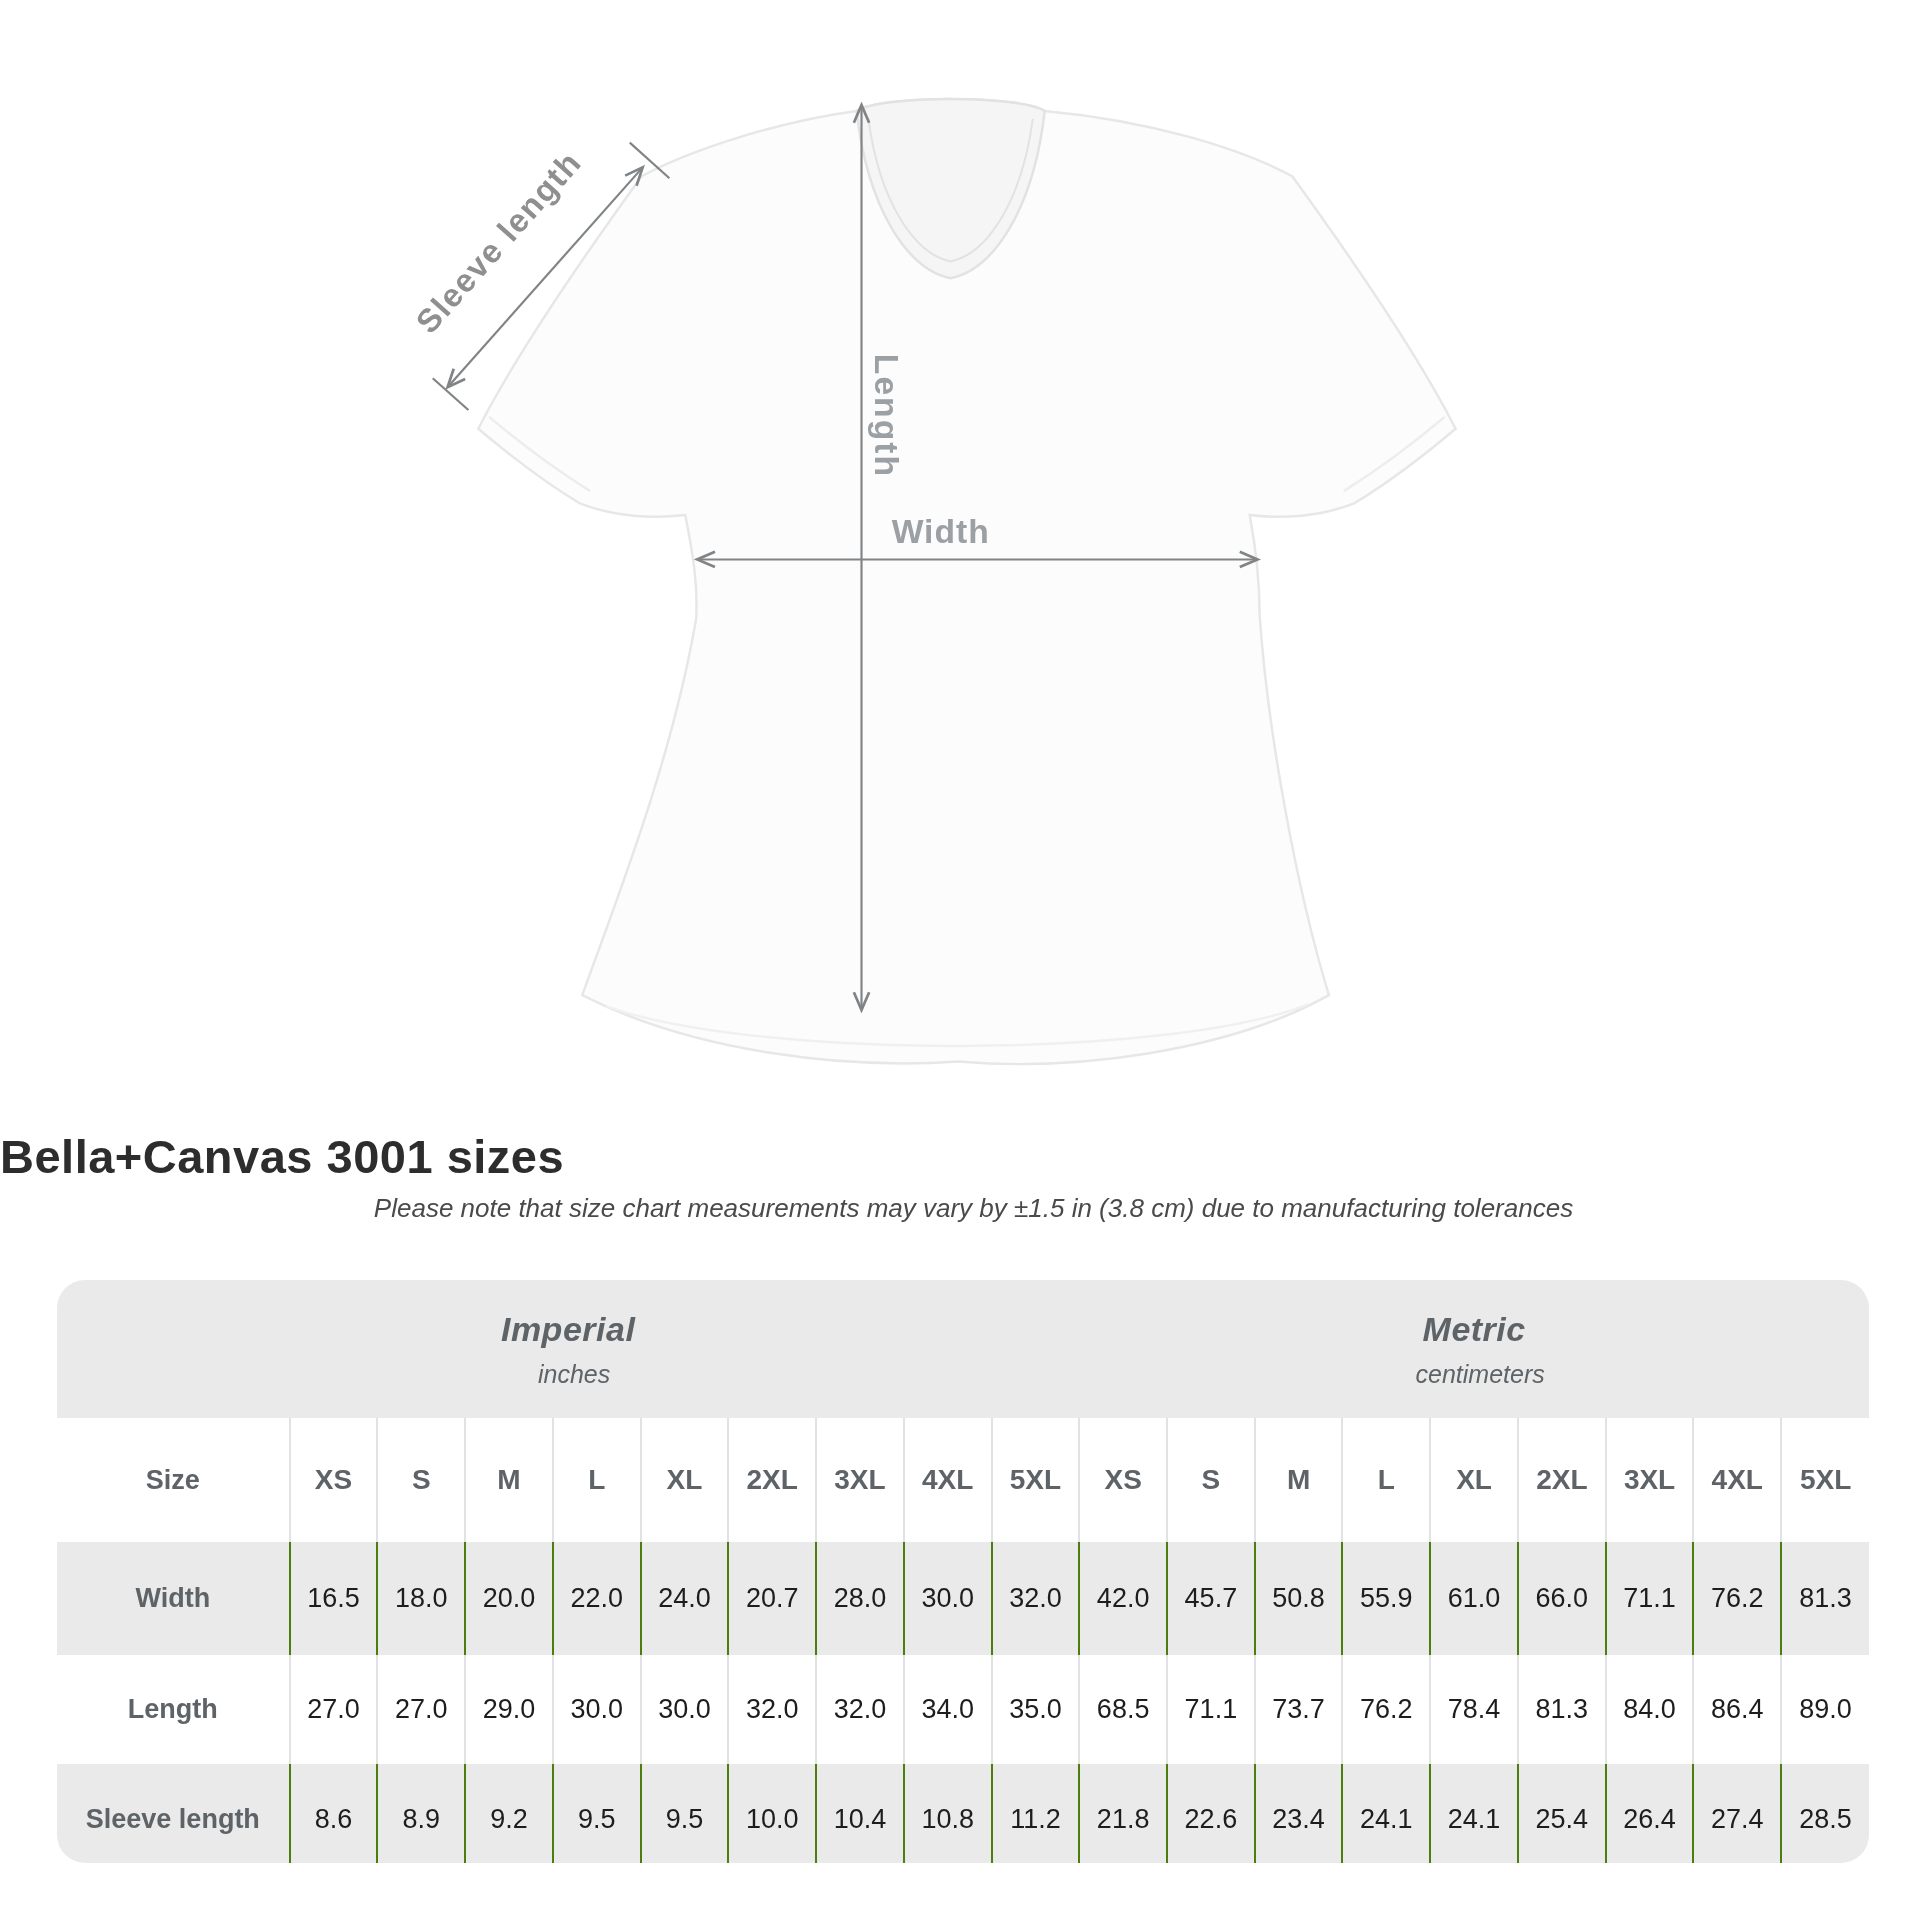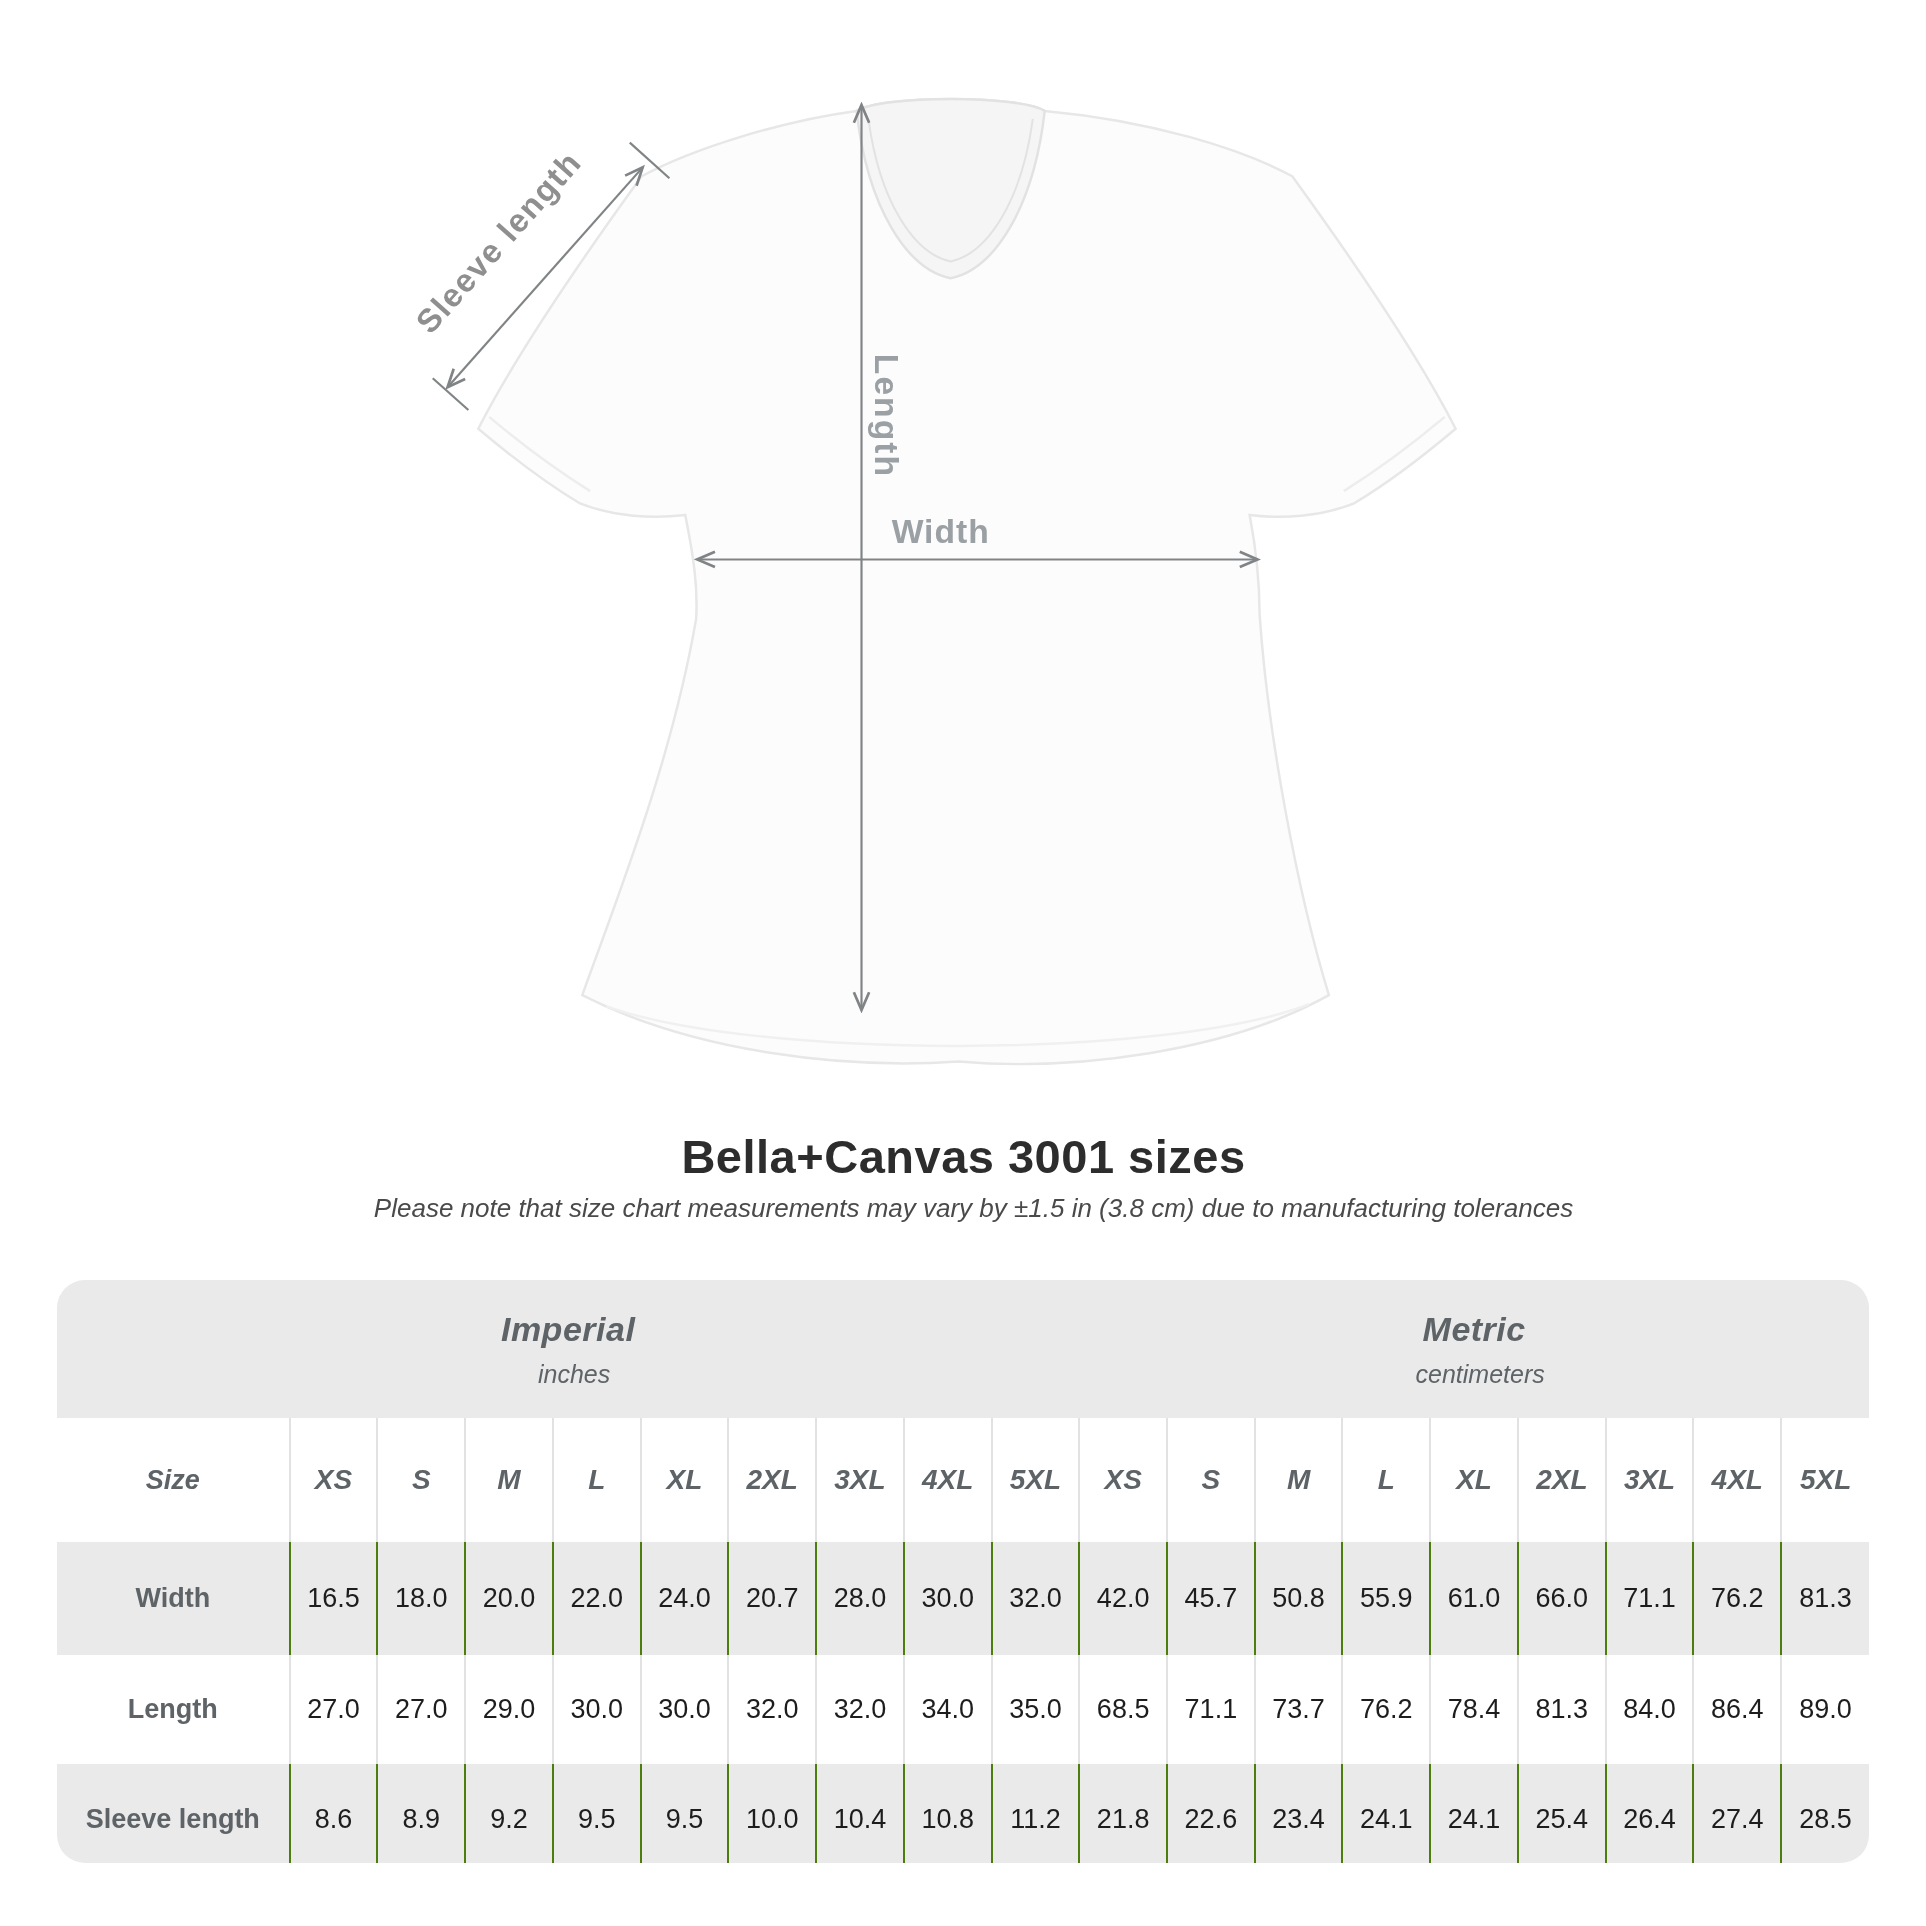--- a/index.html
+++ b/index.html
@@ -5,38 +5,38 @@
   html,body{margin:0;padding:0;}
   body{
     width:1927px;height:1927px;position:relative;background:#ffffff;
     font-family:"Liberation Sans",sans-serif;overflow:hidden;
   }
   
   .diagram{position:absolute;left:0;top:0;width:1927px;height:1927px;}
   .ann-text{font-family:"Liberation Sans",sans-serif;font-weight:bold;}
   
   .page-title{
-    position:absolute;left:0;top:1131px;width:1927px;text-align:center;
+    position:absolute;left:0;top:1131px;width:1927px;
     font-size:47px;line-height:51px;font-weight:bold;color:#2d2d2d;letter-spacing:0.5px;
   }
   .page-subtitle{
     position:absolute;left:10px;top:1192px;width:1927px;text-align:center;
     font-size:26px;line-height:32px;font-style:italic;color:#4a4a4a;
   }
   
   .table-wrap{
     position:absolute;left:57px;top:1280px;width:1812px;height:583px;
     border-radius:28px;overflow:hidden;background:#ffffff;
   }
   table.tbl{width:100%;height:100%;border-collapse:collapse;table-layout:fixed;}
   .tbl th,.tbl td{text-align:center;vertical-align:middle;padding:0;font-family:"Liberation Sans",sans-serif;}
   tr.band{height:138px;background:#eaeaea;}
   .grp-title{font-size:34px;font-weight:bold;font-style:italic;color:#5d6366;letter-spacing:0.5px;}
   .grp-unit{font-size:25px;font-style:italic;font-weight:normal;color:#5d6366;margin-top:11px;padding-left:12px;}
-  tr.hdr{height:124px;background:#ffffff;font-style:italic;}
+  tr.hdr{height:124px;background:#ffffff;}
   tr.r-width{height:113px;}
   tr.r-length{height:109px;}
   tr.r-sleeve{height:111px;}
   th.corner,th.rowlab{font-size:27px;font-weight:bold;color:#5d6366;}
   th.szcol{font-size:28px;font-weight:bold;color:#5d6366;}
   td.val{font-size:27px;font-weight:normal;color:#1d1d1d;}
   tr.light{background:#ffffff;}
   tr.shade td.val,tr.shade th.rowlab{background:#eaeaea;}
   tr.light td.val,tr.light th.szcol{border-left:2px solid #e2e2e2;}
   tr.shade td.val{border-left:2px solid #4d7c0f;}

